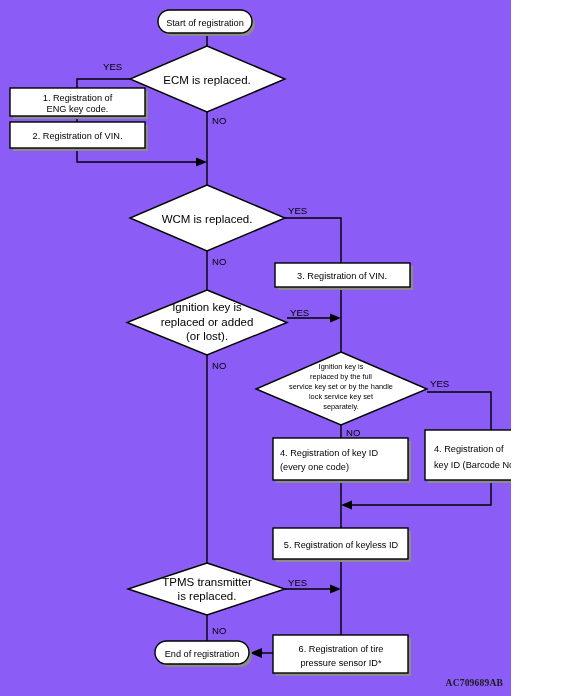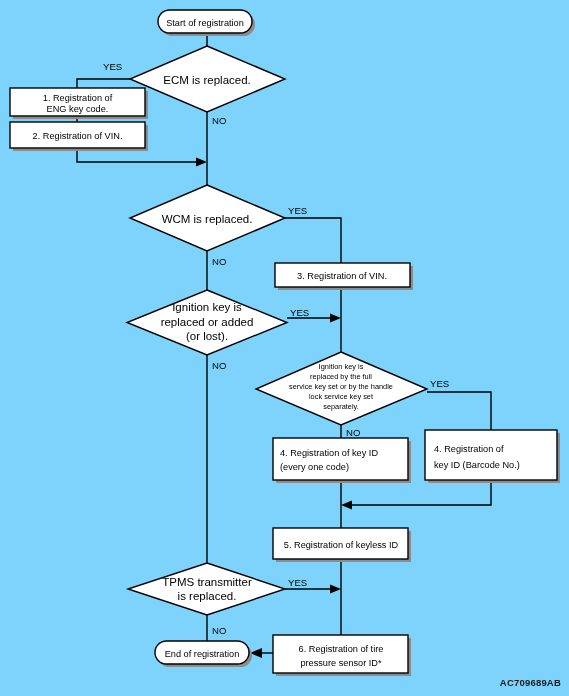--- a/index.html
+++ b/index.html
@@ -2,23 +2,23 @@
 <html><head>
 <meta charset="utf-8">
 <style>
   html, body {
     margin: 0;
     padding: 0;
     background: #ffffff;
   }
   #stage {
     position: relative;
-    width: 569px;
+    width: 511px;
     height: 696px;
-    background: #7dd3fc;
+    background: #8b5cf6;
     font-family: "Liberation Sans", sans-serif;
     overflow: hidden;
   }
   svg#flow {
     position: absolute;
     left: 0;
     top: 0;
     width: 569px;
     height: 696px;
   }
@@ -57,21 +57,21 @@
   .lbl.mid {
     text-anchor: middle;
   }
   .lbl.start {
     text-anchor: start;
   }
   .code {
     position: absolute;
     right: 8px;
     bottom: 8px;
-    font-family: Liberation Sans, sans-serif;
+    font-family: Liberation Serif, serif;
     font-size: 9.5px;
     font-weight: bold;
     letter-spacing: 0.2px;
     color: #1a1a1a;
     margin-left: 29px;
   }
 </style>
 </head>
 <body>
 

